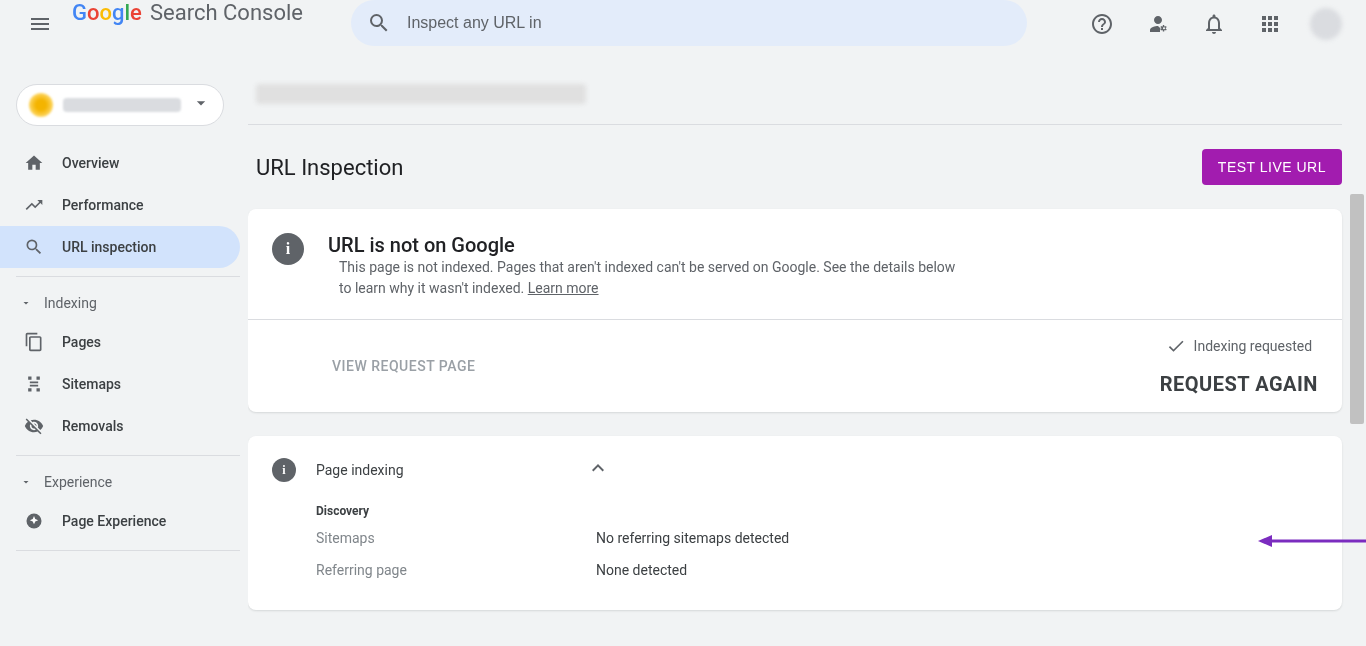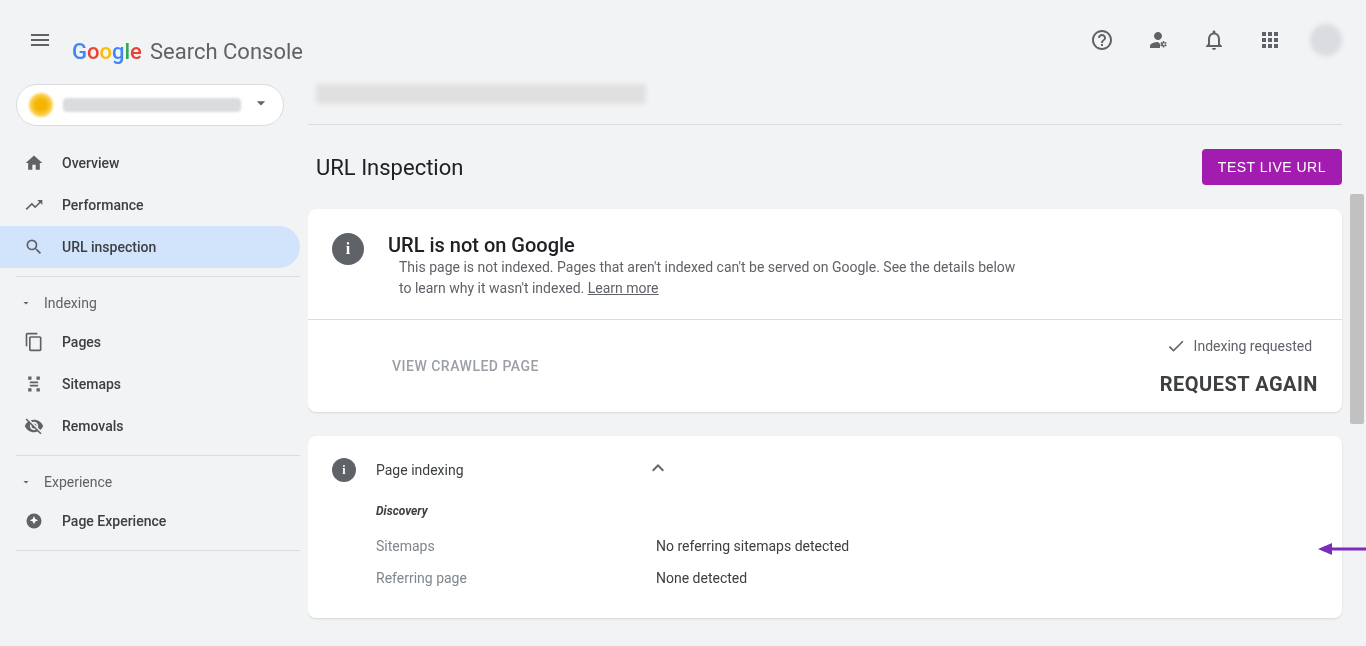--- a/index.html
+++ b/index.html
@@ -1,32 +1,32 @@
 <!DOCTYPE html>
 <html><head>
 <meta charset="utf-8">
 <style>
 * { box-sizing: border-box; margin: 0; padding: 0; }
 body { font-family: 'Google Sans', Roboto, Arial, sans-serif; background: #f1f3f4; color: #3c4043; overflow: hidden; }
 .app { display: flex; flex-direction: column; width: 1366px; height: 646px; }
-.topbar { display: flex; align-items: flex-end; height: 64px; padding: 0 16px; gap: 8px; }
+.topbar { display: flex; align-items: flex-start; height: 64px; padding: 0 16px; gap: 8px; }
 .hamburger { width: 48px; height: 48px; display: flex; align-items: center; justify-content: center; border-radius: 50%; cursor: pointer; }
 .hamburger svg { fill: #5f6368; }
 .logo { display: flex; align-items: center; gap: 4px; margin-right: 40px; cursor: pointer; }
 .logo-text { font-size: 22px; color: #5f6368; font-weight: 400; }
 .search-bar { flex: 1; max-width: 676px; height: 46px; background: #e3ecfa; border-radius: 24px; display: flex; align-items: center; padding: 0 16px; gap: 16px; }
 .search-bar svg { fill: #5f6368; }
 .search-input { border: none; background: transparent; font-size: 16px; color: #5f6368; outline: none; flex: 1; }
 .search-input::placeholder { color: #5f6368; }
 .top-icons { display: flex; align-items: center; gap: 8px; margin-left: auto; }
 .icon-btn { width: 48px; height: 48px; display: flex; align-items: center; justify-content: center; border-radius: 50%; cursor: pointer; }
 .icon-btn svg { fill: #5f6368; }
 .avatar { width: 32px; height: 32px; border-radius: 50%; background: #dadce0; filter: blur(2px); }
 .body { display: flex; flex: 1; overflow: hidden; }
-.sidebar { width: 308px; padding: 8px 8px 8px 0; overflow-y: auto; }
+.sidebar { width: 248px; padding: 8px 8px 8px 0; overflow-y: auto; }
 .property-select { margin: 12px 16px 16px; height: 42px; border: 1px solid #dadce0; border-radius: 24px; display: flex; align-items: center; padding: 0 12px; gap: 10px; cursor: pointer; background: #fff; }
 .prop-icon { width: 24px; height: 24px; border-radius: 50%; background: radial-gradient(circle,#f4b400 30%,#fdd663 70%); filter: blur(1px); }
 .prop-text { flex: 1; height: 14px; background: #dadce0; border-radius: 4px; filter: blur(1px); }
 .prop-arrow svg { fill: #5f6368; }
 .nav-item { display: flex; align-items: center; height: 42px; padding: 0 12px 0 24px; gap: 18px; border-radius: 0 24px 24px 0; cursor: pointer; font-size: 14px; color: #3c4043; font-weight: 500; }
 .nav-item.active { background: #d2e3fc; }
 .nav-item svg { fill: #5f6368; flex-shrink: 0; }
 .nav-section { display: flex; align-items: center; height: 36px; padding: 0 12px 0 20px; gap: 12px; font-size: 14px; color: #5f6368; cursor: pointer; margin-top: 8px; }
 .nav-section svg { fill: #5f6368; }
 .divider { height: 1px; background: #dadce0; margin: 8px 0 8px 16px; }
@@ -51,21 +51,21 @@
 .check-status svg { fill: #5f6368; }
 .request-btn { color: #3c4043; font-size: 20px; font-weight: 700; letter-spacing: 0.5px; cursor: pointer; }
 .section-row { display: flex; align-items: center; padding: 20px 24px; gap: 20px; }
 .section-icon { width: 24px; height: 24px; border-radius: 50%; background: #5f6368; display: flex; align-items: center; justify-content: center; }
 .section-icon span { color: #fff; font-size: 12px; font-weight: bold; font-family: Georgia, serif; }
 .section-label { font-size: 14px; color: #3c4043; width: 250px; }
 .section-value { font-size: 14px; color: #3c4043; flex: 1; }
 .expand-icon { cursor: pointer; }
 .expand-icon svg { fill: #5f6368; }
 .detail-block { padding: 0 24px 16px 68px; }
-.detail-heading { font-size: 12px; color: #3c4043; font-weight: 700; margin-bottom: 20px; font-style: italic; }
+.detail-heading { font-size: 12px; color: #3c4043; font-weight: 700; margin-bottom: 12px; }
 .detail-row { display: flex; align-items: center; margin-bottom: 16px; position: relative; }
 .detail-label { font-size: 14px; color: #80868b; width: 280px; }
 .detail-value { font-size: 14px; color: #3c4043; }
 .arrow-annotation { position: absolute; left: 942px; top: 4px; }
 .scrollbar-track { position: absolute; right: 0; top: 130px; width: 16px; height: 500px; }
 .scrollbar-thumb { width: 14px; height: 230px; background: #c1c1c1; border-radius: 2px; }
 </style>
 </head>
 <body>
 
@@ -75,20 +75,26 @@
       <svg width="24" height="24" viewBox="0 0 24 24">
           <path d="M3 18h18v-2H3v2zm0-5h18v-2H3v2zm0-7v2h18V6H3z"></path>
         </svg>
     </div>
     <div class="logo">
       <svg width="74" height="24" viewBox="0 0 74 24">
         <text x="0" y="19" font-size="22" font-weight="500"><tspan fill="#4285F4">G</tspan><tspan fill="#EA4335">o</tspan><tspan fill="#FBBC05">o</tspan><tspan fill="#4285F4">g</tspan><tspan fill="#34A853">l</tspan><tspan fill="#EA4335">e</tspan></text>
       </svg>
       <span class="logo-text">Search Console</span>
     </div>
+    <div class="search-bar">
+      <svg width="24" height="24" viewBox="0 0 24 24">
+          <path d="M15.5 14h-.79l-.28-.27A6.471 6.471 0 0016 9.5 6.5 6.5 0 109.5 16c1.61 0 3.09-.59 4.23-1.57l.27.28v.79l5 4.99L20.49 19l-4.99-5zm-6 0C7.01 14 5 11.99 5 9.5S7.01 5 9.5 5 14 7.01 14 9.5 11.99 14 9.5 14z"></path>
+        </svg>
+      <input class="search-input" placeholder="Inspect any URL in " style="">
+    </div>
     <div class="top-icons">
       <div class="icon-btn">
         <svg width="24" height="24" viewBox="0 0 24 24">
             <path d="M11 18h2v-2h-2v2zm1-16C6.48 2 2 6.48 2 12s4.48 10 10 10 10-4.48 10-10S17.52 2 12 2zm0 18c-4.41 0-8-3.59-8-8s3.59-8 8-8 8 3.59 8 8-3.59 8-8 8zm0-14c-2.21 0-4 1.79-4 4h2c0-1.1.9-2 2-2s2 .9 2 2c0 2-3 1.75-3 5h2c0-2.25 3-2.5 3-5 0-2.21-1.79-4-4-4z"></path>
           </svg>
       </div>
       <div class="icon-btn">
         <svg width="24" height="24" viewBox="0 0 24 24">
             <path d="M12 12c2.21 0 4-1.79 4-4s-1.79-4-4-4-4 1.79-4 4 1.79 4 4 4zm0 2c-2.67 0-8 1.34-8 4v2h10v-2c0-.53.2-1.03.55-1.4C13.27 15.22 12 14 12 14zm8.7 3.35l-1-.58c.02-.15.05-.3.05-.47s-.03-.32-.05-.47l1-.58-.7-1.21-1 .58c-.23-.2-.49-.36-.78-.47l.01-1.15h-1.4l.01 1.15c-.29.11-.55.27-.78.47l-1-.58-.7 1.21 1 .58c-.02.15-.05.3-.05.47s.03.32.05.47l-1 .58.7 1.21 1-.58c.23.2.49.36.78.47l-.01 1.15h1.4l-.01-1.15c.29-.11.55-.27.78-.47l1 .58.7-1.21zM18 17.3c-.55 0-1-.45-1-1s.45-1 1-1 1 .45 1 1-.45 1-1 1z"></path>
           </svg>
@@ -199,21 +205,21 @@
               <span>i</span>
             </div>
           <div>
             <div class="card-title">URL is not on Google</div>
             <div class="card-desc">
               <span>This page is not indexed. Pages that aren't indexed can't be served on Google. See the details below to learn why it wasn't indexed. </span><a href="#">Learn more</a>
             </div>
           </div>
         </div>
         <div class="card-footer">
-          <span class="link-btn">VIEW CRAWLED PAGE</span>
+          <span class="link-btn">VIEW REQUEST PAGE</span>
           <div class="footer-right">
             <div class="check-status">
               <svg width="20" height="20" viewBox="0 0 24 24">
                   <path d="M9 16.17L4.83 12l-1.42 1.41L9 19 21 7l-1.41-1.41z"></path>
                 </svg>
               <span>Indexing requested</span>
             </div>
             <span class="request-btn">REQUEST AGAIN</span>
           </div>
         </div>

